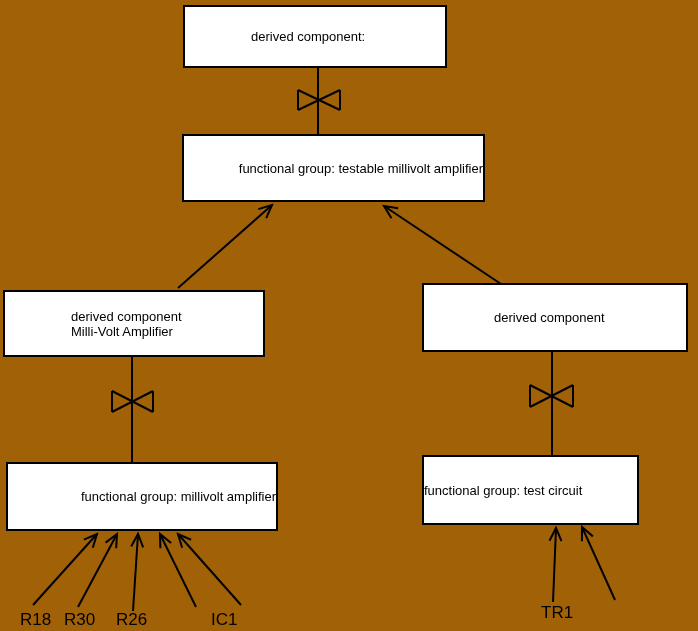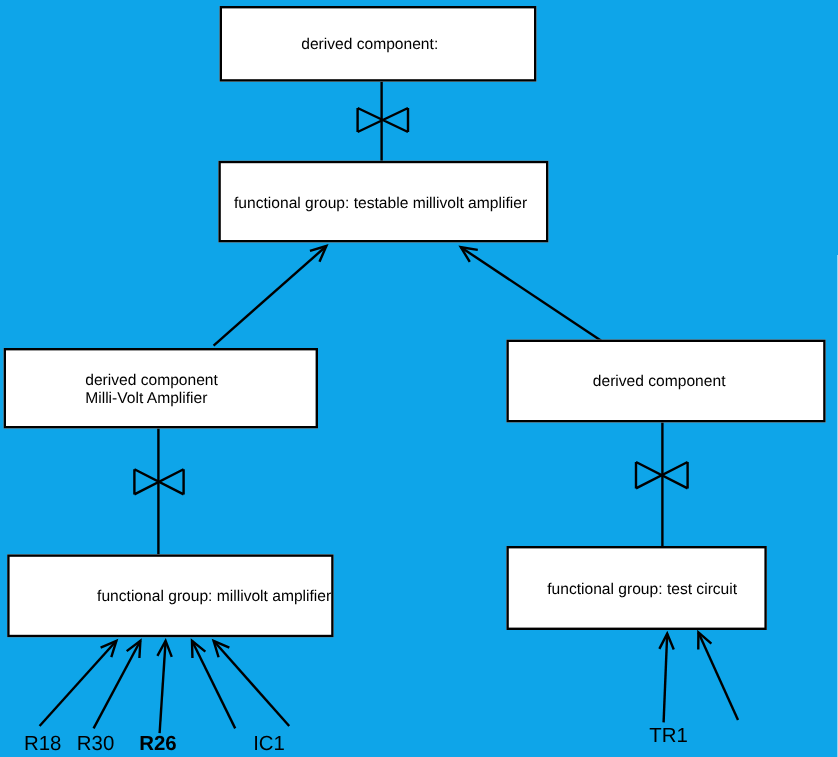--- a/index.html
+++ b/index.html
@@ -4,21 +4,21 @@
 <style>
   html, body {
     margin: 0;
     padding: 0;
     background: #ffffff;
   }
   #canvas {
     position: relative;
     width: 698px;
     height: 631px;
-    background: #0ea5e9;
+    background: #a16207;
     font-family: "Liberation Sans", sans-serif;
     color: #000000;
     overflow: hidden;
   }
   #connector-layer {
     position: absolute;
     left: 0;
     top: 0;
     width: 698px;
     height: 631px;
@@ -84,43 +84,43 @@
     <line x1="241" y1="605" x2="178" y2="534" stroke="#000000" stroke-width="2" marker-end="url(#arrowhead)"></line>
 
     <line x1="553" y1="602" x2="556" y2="528" stroke="#000000" stroke-width="2" marker-end="url(#arrowhead)"></line>
     <line x1="615" y1="600" x2="582" y2="527" stroke="#000000" stroke-width="2" marker-end="url(#arrowhead)"></line>
   </svg>
 
   <div class="node" style="left:183px; top:5px; width:264px; height:63px; padding-left:66px;">
     <div class="line">derived component:</div>
   </div>
 
-  <div class="node" style="left:182px; top:134px; width:275px; height:68px; padding-left:11px;">
+  <div class="node" style="left:182px; top:134px; width:303px; height:68px; padding-left:11px;align-items:flex-end;">
     <div class="line">functional group: testable millivolt amplifier</div>
   </div>
 
   <div class="node" style="left:3px; top:290px; width:262px; height:67px; padding-left:66px;">
     <div class="line">derived component</div>
     <div class="line">Milli-Volt Amplifier</div>
   </div>
 
   <div class="node" style="left:6px; top:462px; width:272px; height:69px; padding-left:29px;text-align:right;">
     <div class="line">functional group: millivolt amplifier</div>
   </div>
 
   <div class="node" style="left:422px; top:283px; width:266px; height:69px; padding-left:70px;">
     <div class="line">derived component</div>
   </div>
 
-  <div class="node" style="left:422px; top:455px; width:217px; height:70px; padding-left:32px;">
+  <div class="node" style="left:422px; top:455px; width:217px; height:70px; ">
     <div class="line">functional group: test circuit</div>
   </div>
 
   <div class="leaf-label" style="left:20px; top:613px;">R18</div>
   <div class="leaf-label" style="left:64px; top:613px;">R30</div>
-  <div class="leaf-label" style="left:116px; top:613px;font-weight:bold;">R26</div>
+  <div class="leaf-label" style="left:116px; top:613px;">R26</div>
   <div class="leaf-label" style="left:167px; top:632px;text-align:center;">R22</div>
   <div class="leaf-label" style="left:211px; top:613px;">IC1</div>
 
   <div class="leaf-label" style="left:541px; top:606px;">TR1</div>
   <div class="leaf-label" style="left:607px; top:606px;margin-top:48px;">R36</div>
 
 </div>
 
 </body></html>

